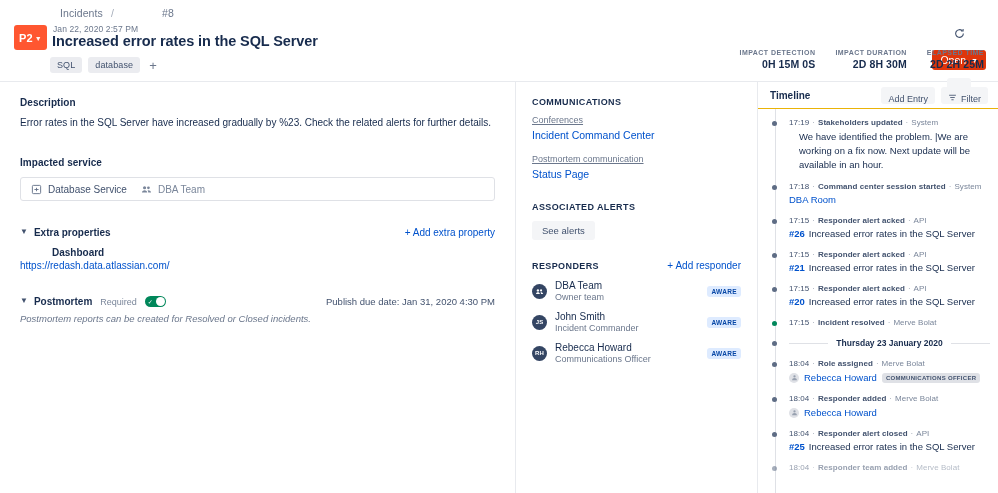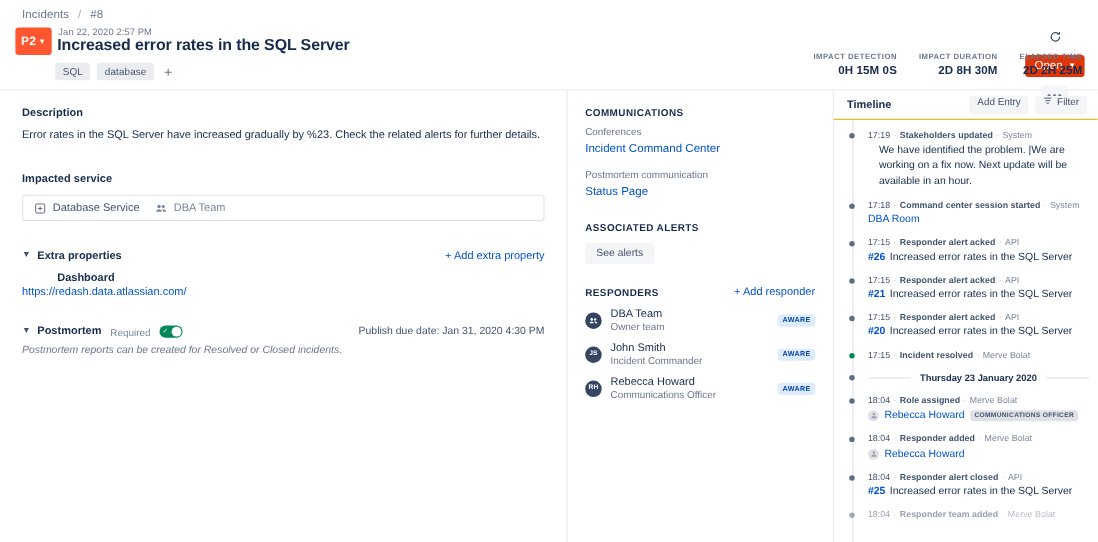--- a/index.html
+++ b/index.html
@@ -9,21 +9,21 @@
     background: #ffffff;
     color: #172b4d;
     overflow: hidden;
     -webkit-font-smoothing: antialiased;
   }
   .page { position: relative; width: 998px; height: 493px; background:#fff; }
 
   
   .header { position: relative; height: 82px; background:#fff; border-bottom:1px solid #e8eaee; }
   .breadcrumb { position:absolute; left:20px; top:7px; font-size:10.5px; color:#6b778c; letter-spacing:.1px; }
-  .breadcrumb .crumb-link { color:#6b778c; }
+  .breadcrumb .crumb-link { color:#6b778c;margin-left:40px; }
   .breadcrumb .crumb-sep { margin:0 5px; color:#a5adba; }
 
   .prio-badge {
     position:absolute; left:14px; top:25px;
     width:33px; height:25px; border-radius:3px; background:#ff5630;
     color:#fff; font-size:11px; font-weight:700;
     display:flex; align-items:center; justify-content:center; gap:2px;
     cursor:pointer; letter-spacing:.2px;
   }
   .prio-badge .caret { font-size:7px; opacity:.95; position:relative; top:1px; }
@@ -95,21 +95,21 @@
     width:21px; height:11px; border-radius:7px; background:#00875a;
     position:relative; cursor:pointer; display:flex; align-items:center;
   }
   .toggle .knob { position:absolute; right:1px; width:9px; height:9px; border-radius:50%; background:#fff; }
   .toggle .chk { position:absolute; left:3px; color:#fff; font-size:6px; line-height:1; }
   .pm-due { font-size:9.5px; color:#42526e; }
   .pm-note { margin-top:6px; font-size:9.5px; font-style:italic; color:#6b778c; }
 
   
   .mid-heading { font-size:9px; font-weight:700; color:#172b4d; letter-spacing:.4px; }
-  .mid-sublabel { font-size:9px; color:#6b778c; margin-top:8px; }
+  .mid-sublabel { font-size:9px; color:#6b778c; margin-top:8px;text-decoration:underline; }
   .mid-link { font-size:10.5px; color:#0052cc; font-weight:500; margin-top:4px; cursor:pointer; }
   .see-alerts-btn {
     margin-top:9px; display:inline-flex; align-items:center; justify-content:center;
     background:#f4f5f7; color:#42526e; border:none; border-radius:3px;
     height:19px; padding:0 10px; font-size:9.5px; cursor:pointer;
     font-family:"Liberation Sans", sans-serif;
   }
   .resp-head { display:flex; align-items:center; justify-content:space-between; padding-right:16px; }
   .responder-row { display:flex; align-items:center; margin-top:9px; padding-right:16px; }
   .avatar {
@@ -128,21 +128,21 @@
   
   .tl-head {
     height:27px; display:flex; align-items:center; justify-content:space-between;
     padding:0 10px 0 12px; border-bottom:1px solid #eab308;
   }
   .tl-title { font-size:10px; font-weight:700; color:#172b4d; }
   .tl-btns { display:flex; align-items:center; gap:6px; }
   .tl-btn {
     background:#f4f5f7; color:#42526e; border:none; border-radius:3px;
     height:17px; padding:0 7px; font-size:9px; cursor:pointer;
-    display:flex; align-items:flex-start; gap:4px;
+    display:flex; align-items:flex-end; gap:4px;
     font-family:"Liberation Sans", sans-serif;
   }
   .tl-body { position:relative; padding:9px 8px 0 12px; height:384px; overflow:hidden; }
   .tl-line { position:absolute; left:17px; top:0; bottom:0; width:1px; background:#dfe1e6; }
   .tl-entry { position:relative; padding-left:19px; margin-bottom:11px; }
   .tl-dot {
     position:absolute; left:2px; top:3px; width:5px; height:5px;
     border-radius:50%; background:#5e6c84;
   }
   .tl-dot.green { background:#00875a; }

